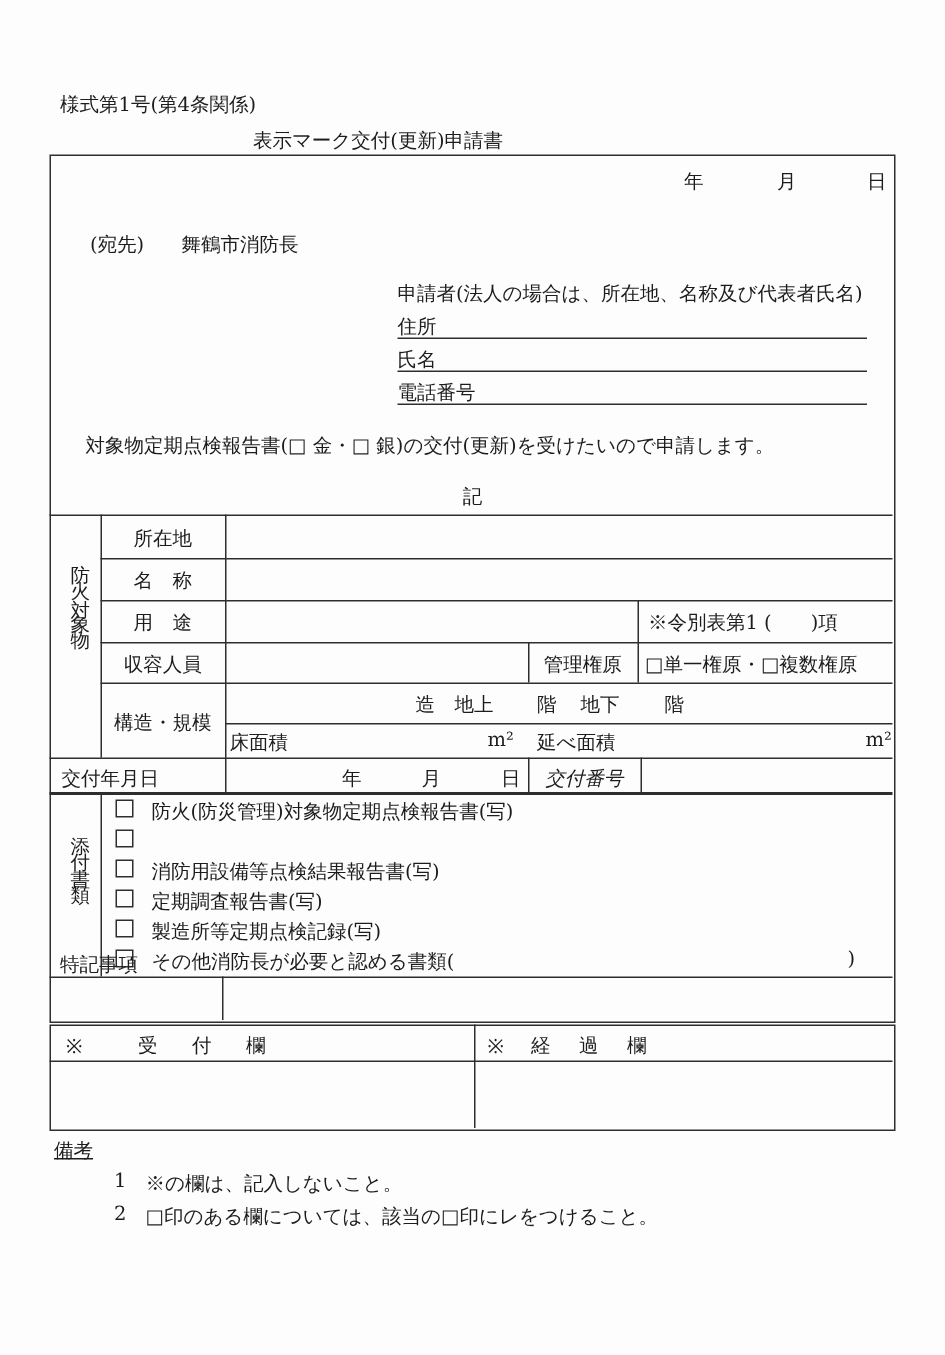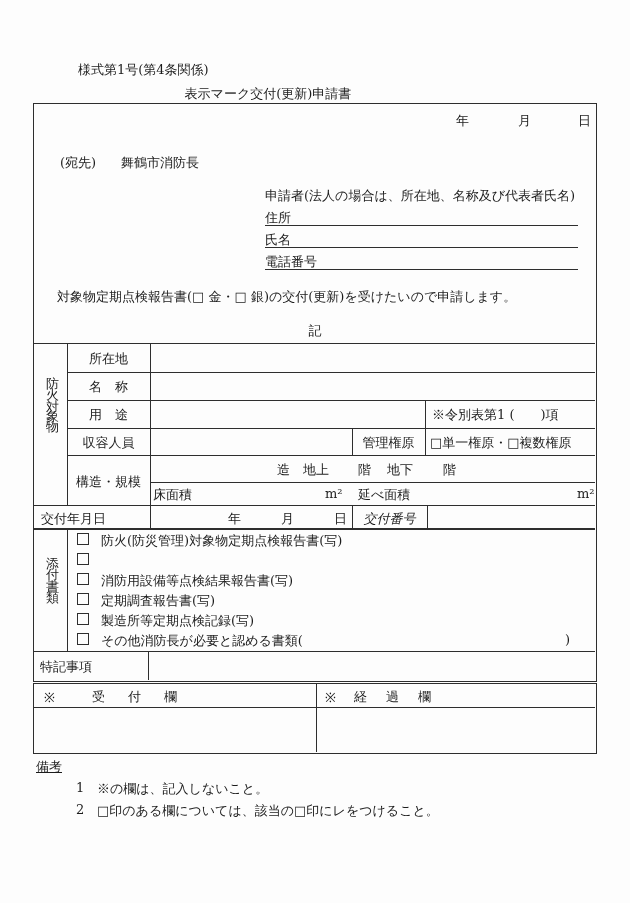--- a/index.html
+++ b/index.html
@@ -14,22 +14,22 @@
   .vtext{writing-mode:vertical-rl;text-orientation:upright;}
   .ulfield{position:absolute;border-bottom:1px solid #2e2e2e;height:16px;}
   .cb{position:absolute;width:12px;height:12px;border:1px solid #2e2e2e;background:#fdfdfd;box-sizing:border-box;}
   .blank{position:absolute;}
 </style>
 </head>
 <body>
 
 <div class="page">
 
-  <div class="abs" style="left:40px;top:61px;margin-left:38px;">様式第1号(第4条関係)</div>
-  <div class="abs center" style="left:16px;width:504px;top:85px;">表示マーク交付(更新)申請書</div>
+  <div class="abs" style="left:40px;top:61px;">様式第1号(第4条関係)</div>
+  <div class="abs center" style="left:0;width:504px;top:85px;">表示マーク交付(更新)申請書</div>
 
   <div class="outer" style="left:33px;top:103px;width:562px;height:577px;"></div>
 
   <span class="abs" style="left:456px;top:112px;">年</span>
   <span class="abs" style="left:518px;top:112px;">月</span>
   <span class="abs" style="left:578px;top:112px;">日</span>
 
   <span class="abs" style="left:60px;top:154px;">(宛先)</span>
   <span class="abs" style="left:121px;top:154px;">舞鶴市消防長</span>
 
@@ -109,21 +109,21 @@
   <span class="cb" style="left:77px;top:573px;"></span>
   <div class="abs" style="left:101px;top:572px;">消防用設備等点検結果報告書(写)</div>
   <span class="cb" style="left:77px;top:593px;"></span>
   <div class="abs" style="left:101px;top:592px;">定期調査報告書(写)</div>
   <span class="cb" style="left:77px;top:613px;"></span>
   <div class="abs" style="left:101px;top:612px;">製造所等定期点検記録(写)</div>
   <span class="cb" style="left:77px;top:633px;"></span>
   <div class="abs" style="left:101px;top:632px;">その他消防長が必要と認める書類(</div>
   <span class="abs" style="left:565px;top:632px;">)</span>
 
-  <div class="abs" style="left:40px;top:658px;text-align:center;">特記事項</div>
+  <div class="abs" style="left:40px;top:634px;text-align:center;">特記事項</div>
   <div class="blank" style="left:149px;top:652px;width:445px;height:27px;"></div>
 
   <div class="outer" style="left:33px;top:683px;width:562px;height:69px;"></div>
   <div class="hline" style="left:33px;top:707px;width:562px;"></div>
   <div class="vline" style="left:316px;top:683px;height:69px;"></div>
   <span class="abs" style="left:44px;top:688px;">※</span>
   <span class="abs" style="left:92px;top:688px;letter-spacing:5px;">受　付　欄</span>
   <span class="abs" style="left:325px;top:688px;">※</span>
   <span class="abs" style="left:354px;top:688px;letter-spacing:3px;">経　過　欄</span>
   <div class="blank" style="left:34px;top:708px;width:281px;height:43px;"></div>

